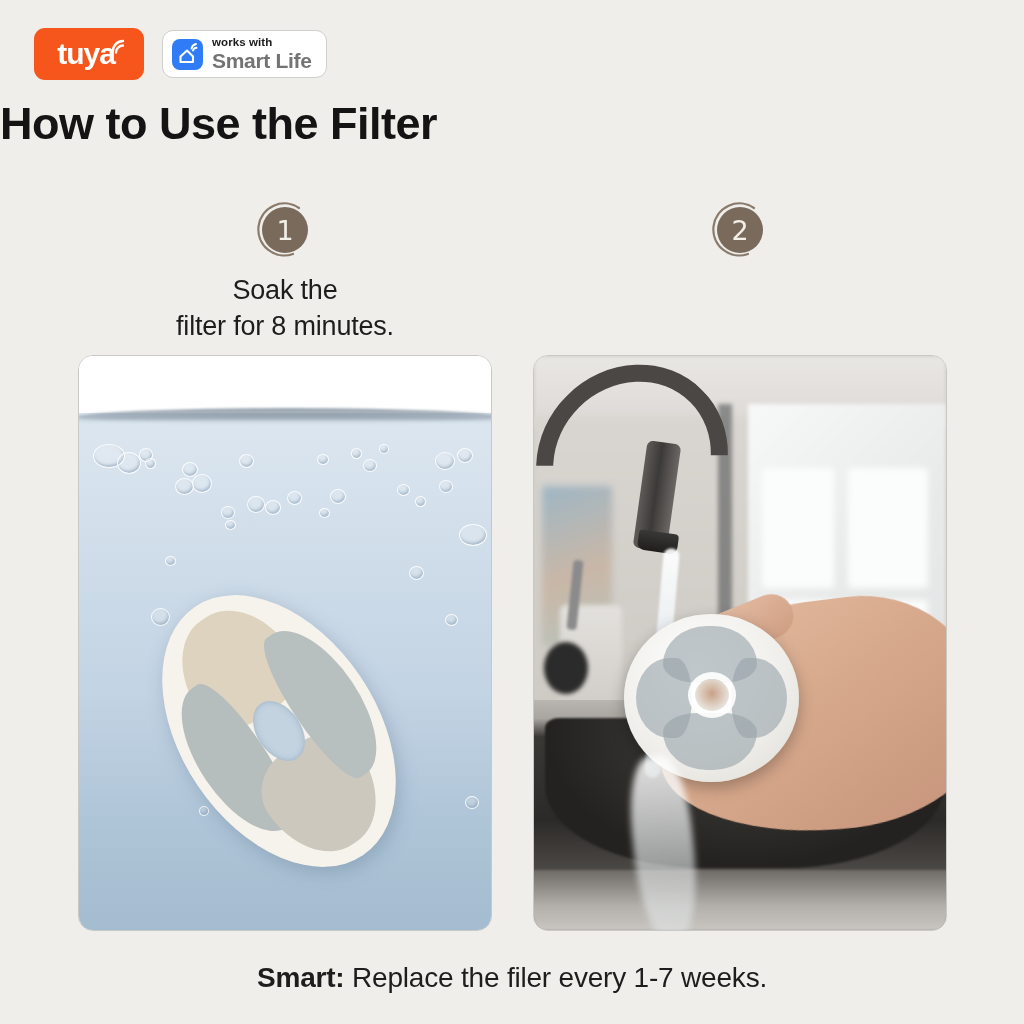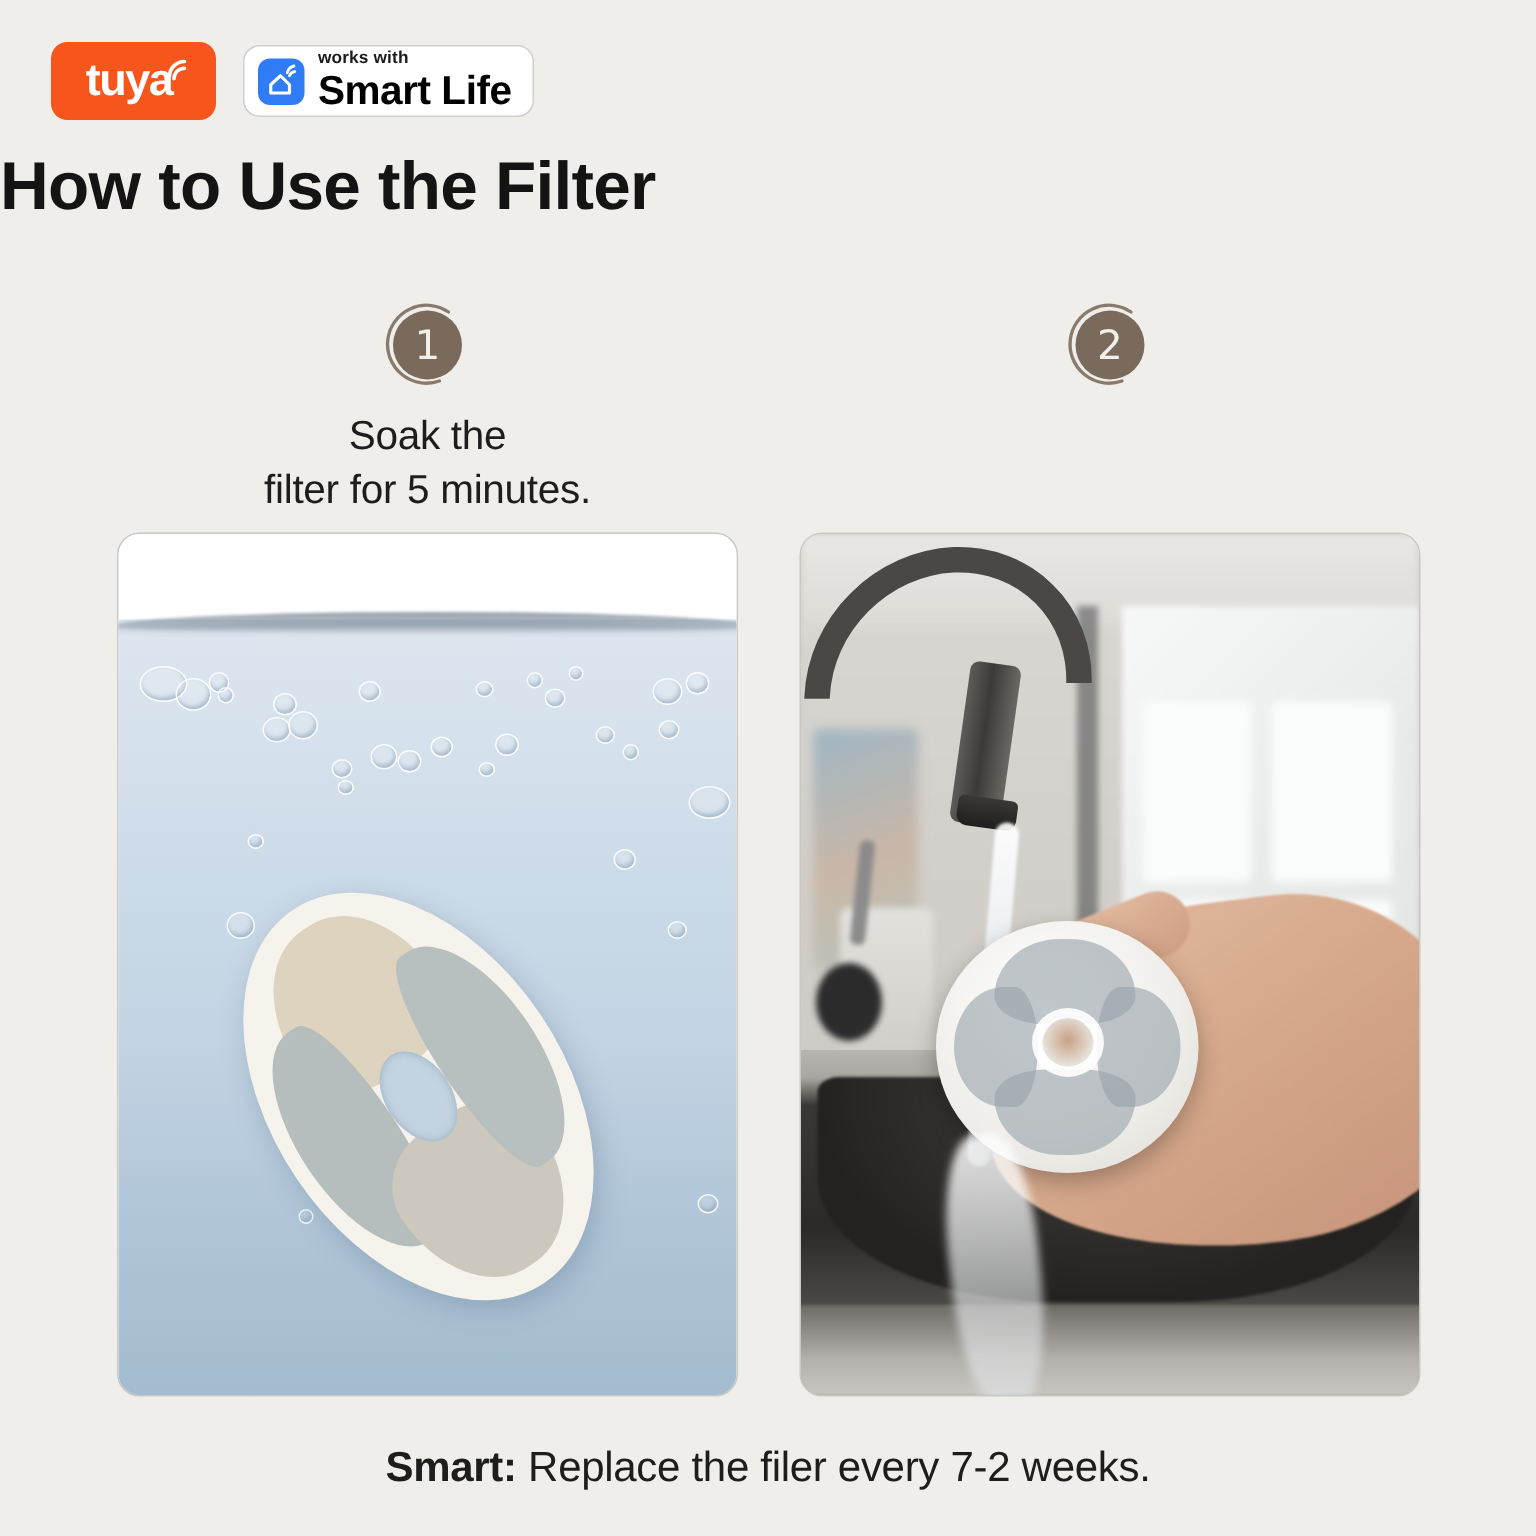--- a/index.html
+++ b/index.html
@@ -25,21 +25,21 @@
   .tuya-wifi{position:absolute;right:14px;top:9px;width:20px;height:18px;}
 
   .sl-badge{
     height:48px;box-sizing:border-box;
     border:1.6px solid #cfcfcb;border-radius:11px;background:#ffffff;
     display:flex;align-items:center;gap:9px;padding:0 14px 0 9px;
   }
   .sl-icon{width:31px;height:31px;border-radius:8px;background:#2f7cf6;position:relative;flex:none;}
   .sl-text{display:flex;flex-direction:column;justify-content:center;line-height:1;}
   .sl-small{font-size:11.5px;color:#1b1b1b;font-weight:bold;letter-spacing:.1px;margin-bottom:2px;}
-  .sl-big{font-size:27px;color:#000000;font-weight:bold;letter-spacing:-.3px;}
+  .sl-big{font-size:21px;color:#737373;font-weight:bold;letter-spacing:-.3px;}
 
   
   .title{
     position:absolute;left:0;right:0;top:98px;text-align:left;
     font-size:45px;font-weight:bold;color:#141414;letter-spacing:-.5px;
   }
 
   
   .steps{position:absolute;left:78px;top:200px;width:869px;display:flex;gap:41px;}
   .step{width:414px;display:flex;flex-direction:column;align-items:center;}
@@ -217,21 +217,21 @@
   <div class="steps">
 
     <div class="step">
       <div class="step-badge">
         <svg width="60" height="60" viewBox="0 0 60 60">
           <path d="M44 8 A26 26 0 1 0 38 54" fill="none" stroke="#8a7a6b" stroke-width="2.2" stroke-linecap="round"></path>
         </svg>
         <div class="step-num">1</div>
       </div>
       <div class="step-caption">Soak the
-filter for 5 minutes.</div>
+filter for 8 minutes.</div>
     </div>
 
     <div class="step">
       <div class="step-badge">
         <svg width="60" height="60" viewBox="0 0 60 60">
           <path d="M44 8 A26 26 0 1 0 38 54" fill="none" stroke="#8a7a6b" stroke-width="2.2" stroke-linecap="round"></path>
         </svg>
         <div class="step-num">2</div>
       </div>
     </div>
@@ -326,16 +326,16 @@
           <div class="r-pad r-p4"></div>
           <div class="r-hole"></div>
         </div>
 
         <div class="splash"></div>
       </div>
     </div>
   </div>
 
   <div class="note">
-    <b>Smart:</b><span> Replace the filer every 7-2 weeks.</span>
+    <b>Smart:</b><span> Replace the filer every 1-7 weeks.</span>
   </div>
 
 </div>
 
 </body></html>

